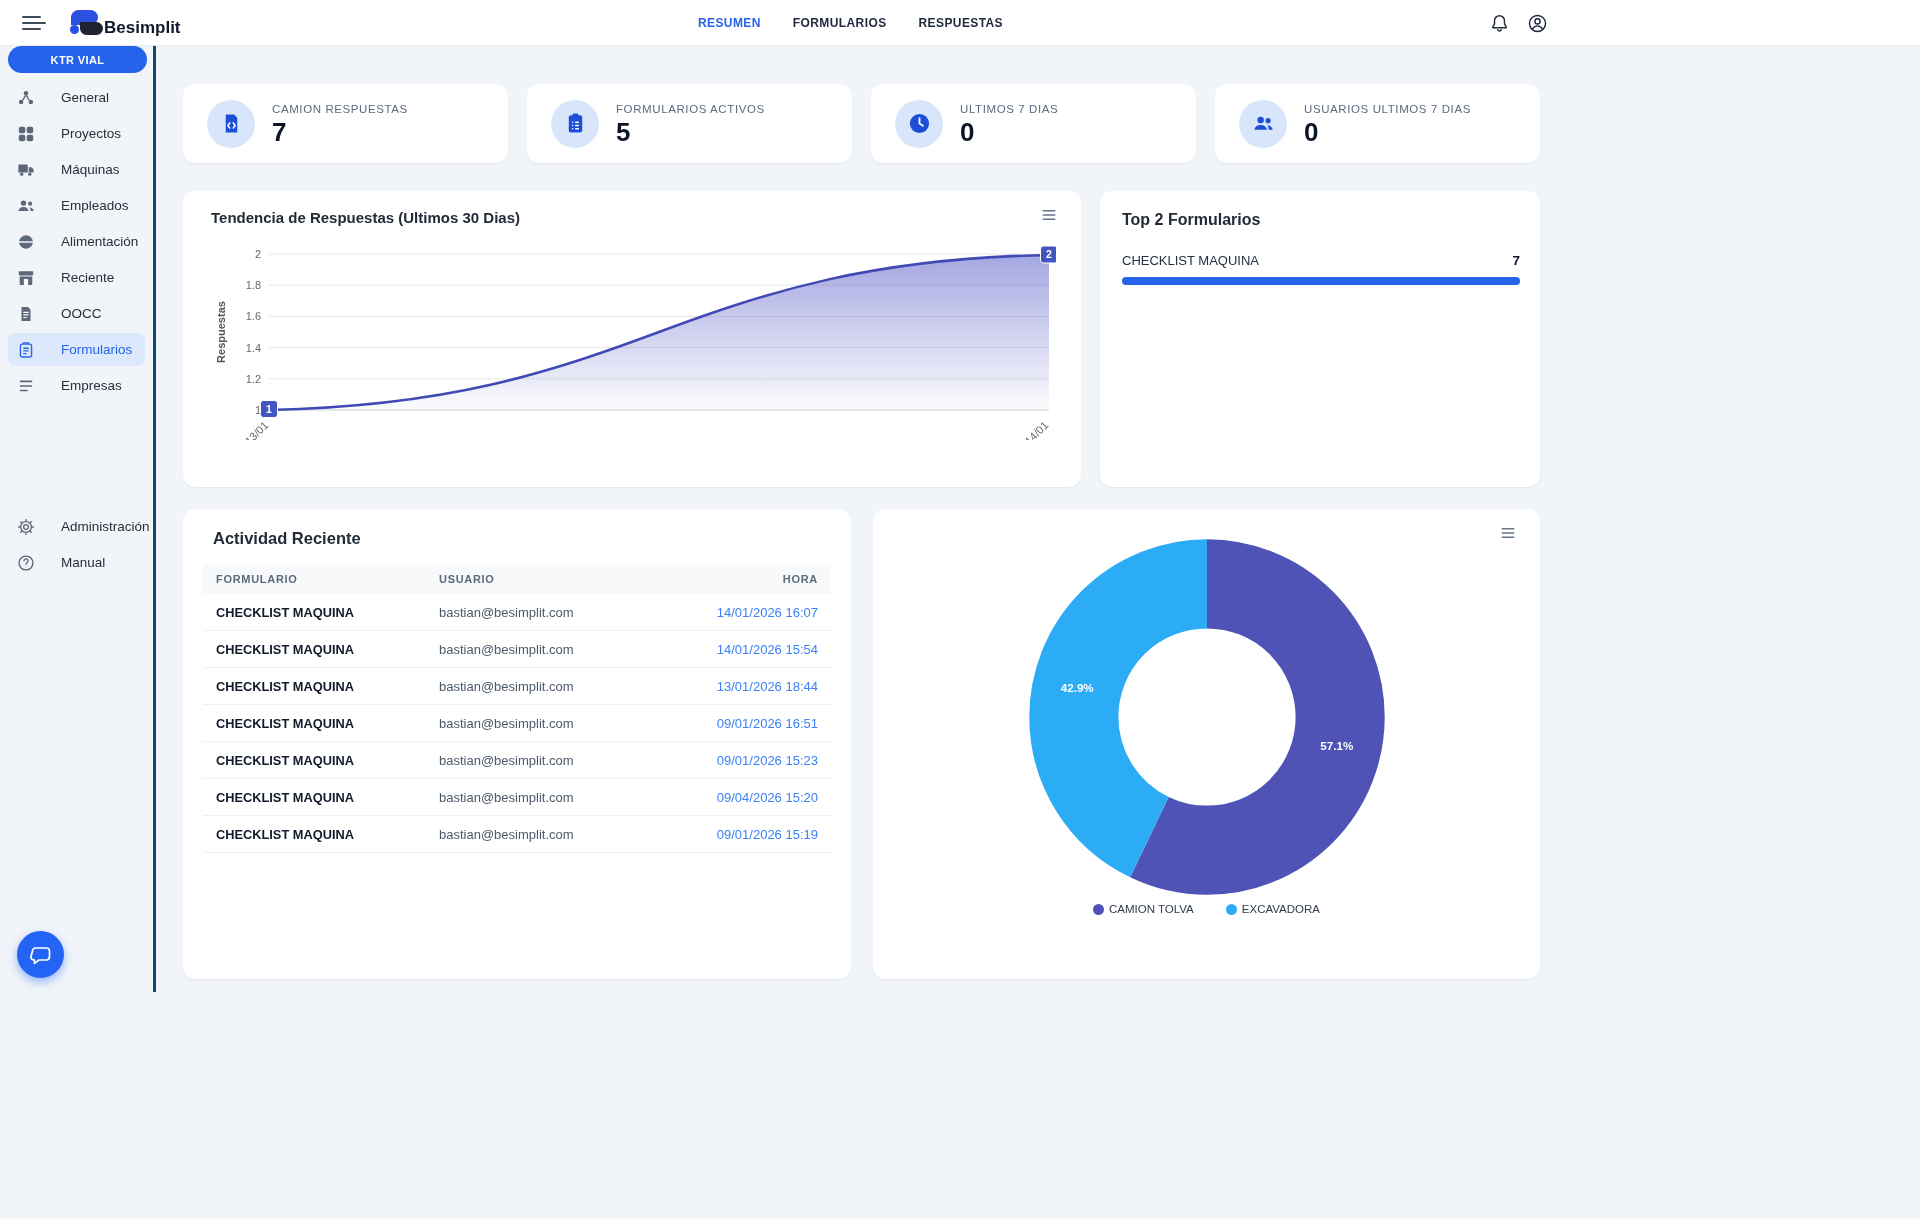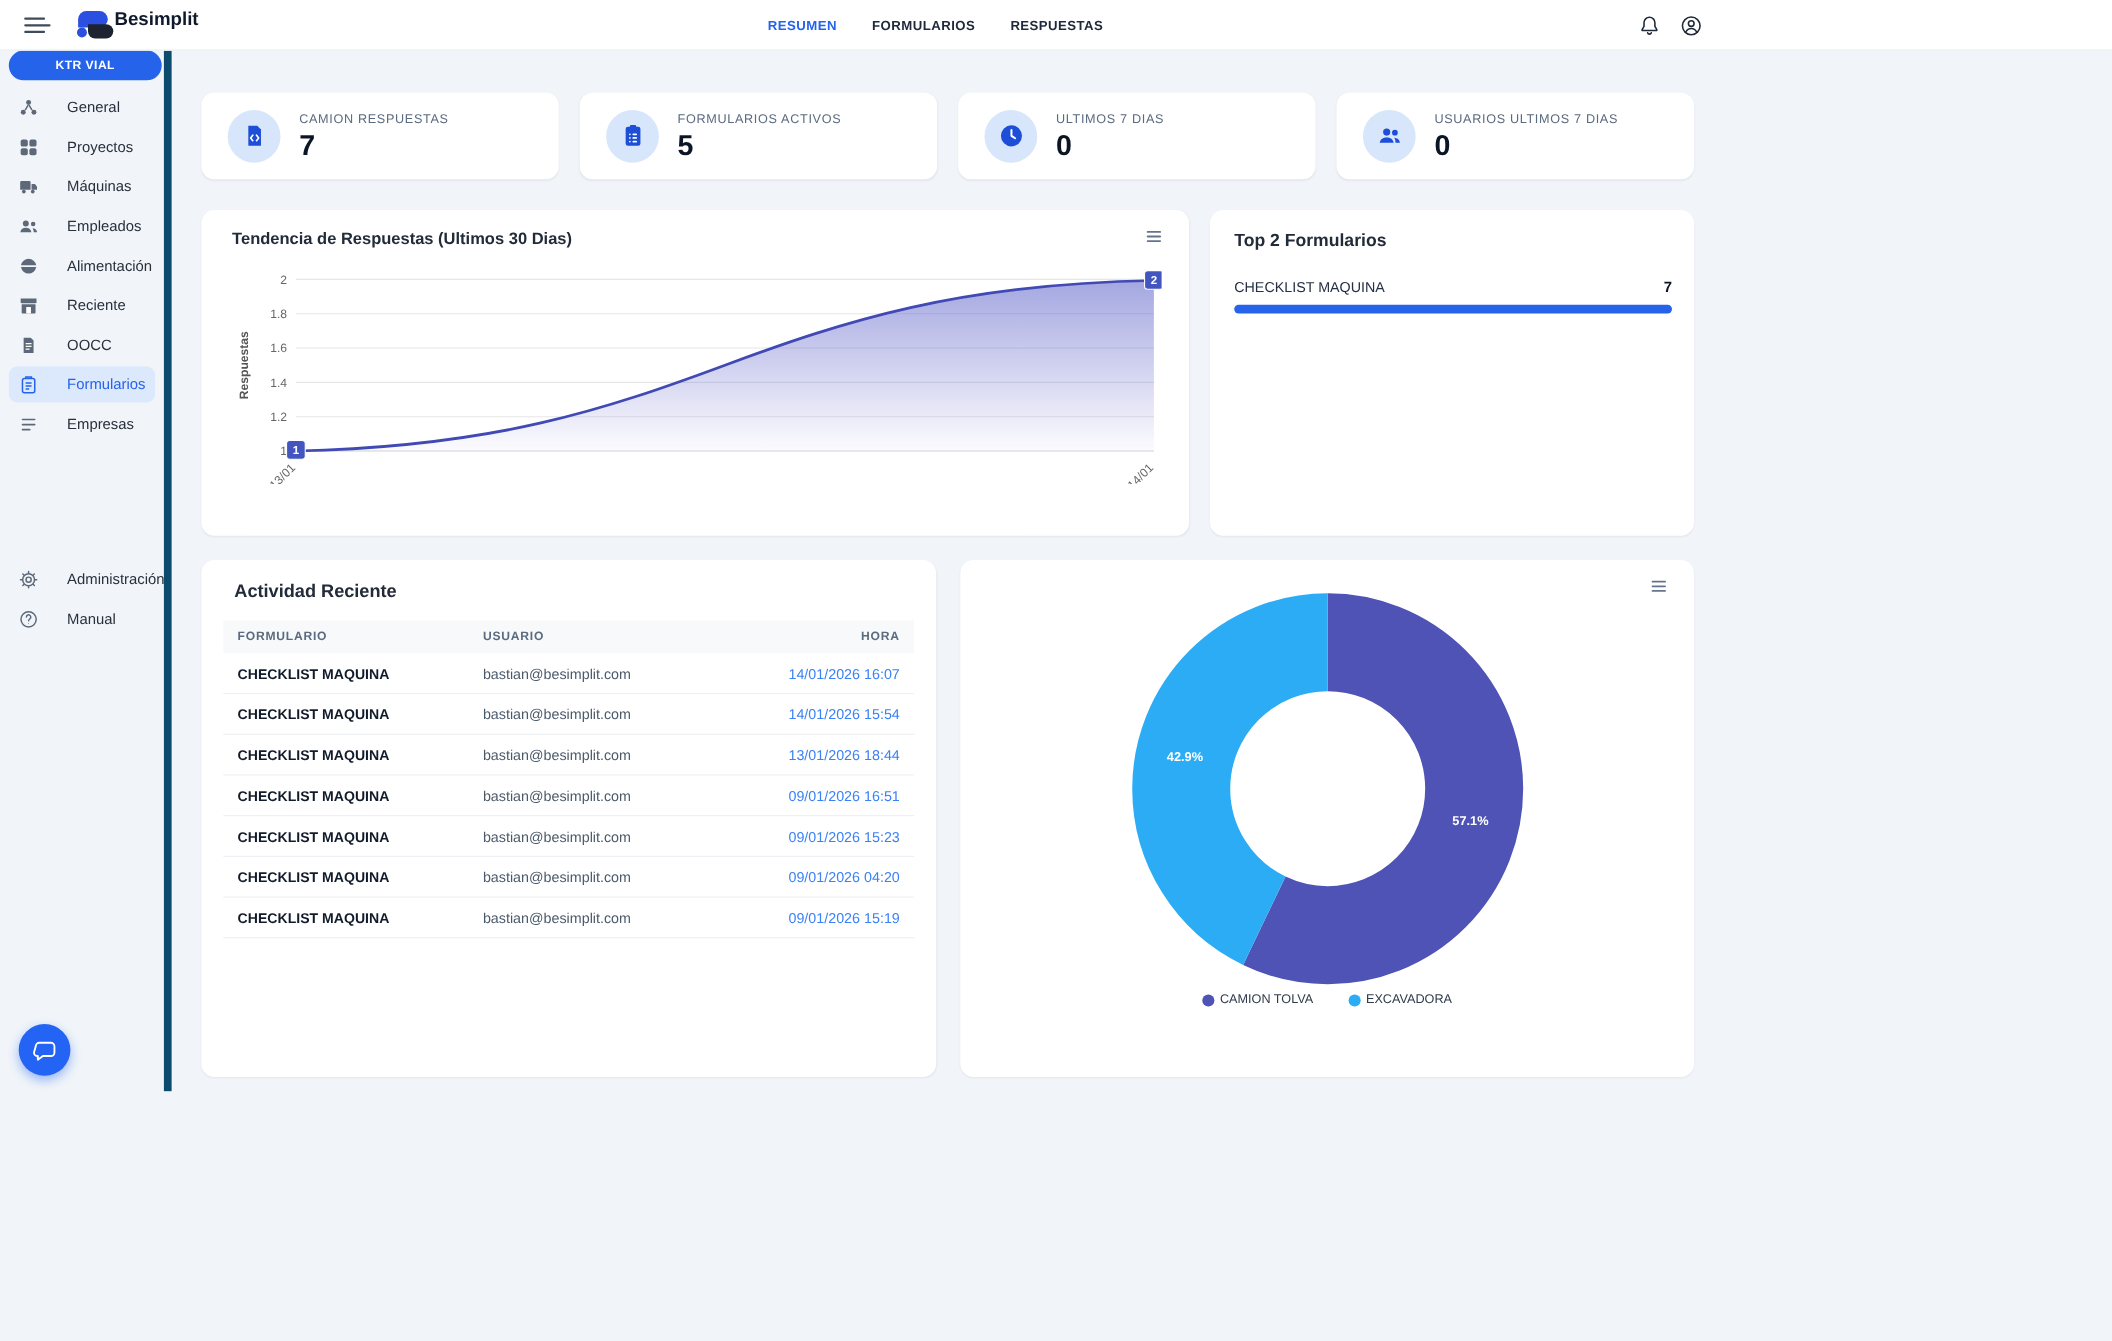--- a/index.html
+++ b/index.html
@@ -5,35 +5,35 @@
 :root{--accent:#2563eb}
 *{box-sizing:border-box;margin:0;padding:0}
 body{width:1920px;height:1219px;background:#f1f5f9;font-family:"Liberation Sans",sans-serif;color:#0f172a;overflow:hidden;position:relative}
 svg{display:block}
 
 
 .topbar{height:46px;background:#fff;border-bottom:1px solid #e8ecf1;display:flex;align-items:center;padding:0 16px;position:relative;z-index:5}
 .hamburger{display:flex;flex-direction:column;gap:4px;cursor:pointer;margin:0 22px 0 6px}
 .hamburger span{height:2px;background:#3f4a5a;border-radius:2px}
 .hamburger .h1{width:19px}.hamburger .h2{width:24px}.hamburger .h3{width:19px}
-.logo{display:flex;align-items:flex-start}
+.logo{display:flex;align-items:flex-end}
 .logo-mark{position:relative;width:36px;height:30px}
 .logo-top{position:absolute;left:3px;top:2px;width:27px;height:15px;background:#2b4fe0;border-radius:8px 8px 8px 0}
 .logo-bot{position:absolute;left:12px;top:14px;width:23px;height:13px;background:#1d2330;border-radius:0 7px 7px 7px}
 .logo-dot{position:absolute;left:2px;top:17px;width:9px;height:9px;background:#2b4fe0;border-radius:50%}
 .brand{font-size:17px;font-weight:bold;color:#10182b}
 .top-nav{position:absolute;left:698px;top:0;height:46px;display:flex;align-items:center;gap:32px}
 .nav-link{font-size:12px;font-weight:bold;letter-spacing:.4px;color:#1e293b;cursor:pointer}
 .nav-link.active{color:var(--accent)}
 .topbar-icons{position:absolute;right:372px;top:0;height:46px;display:flex;align-items:center;gap:17px;color:#1e2a3a}
 .tb-icon{width:21px;height:21px;cursor:pointer;display:flex}
 .tb-icon svg{width:100%;height:100%}
 
 
-.sidebar{position:absolute;left:0;top:46px;width:156px;height:946px;border-right:7px solid #0c4a6e;}
+.sidebar{position:absolute;left:0;top:46px;width:156px;height:946px;border-right:3px solid #0c4a6e;}
 .project-btn{display:block;margin:0 8px;width:139px;height:27px;background:var(--accent);color:#fff;font-size:11px;font-weight:bold;letter-spacing:.4px;border:none;border-radius:14px;cursor:pointer;font-family:inherit}
 .side-list{margin-top:8px}
 .side-item{display:flex;align-items:center;gap:26px;height:33px;margin:3px 8px;padding:0 9px;border-radius:8px;font-size:13.5px;color:#28303c;cursor:pointer}
 .s-icon{width:18px;height:18px;color:#5d6878;flex:none;display:flex}
 .s-icon svg{width:100%;height:100%}
 .side-item.active{background:#dce8fc;color:var(--accent)}
 .side-item.active .s-icon{color:var(--accent)}
 .chev{margin-left:auto;width:14px;height:14px;color:#475569;display:flex}
 .chev svg{width:100%;height:100%}
 .side-bottom{margin-top:108px}
@@ -446,21 +446,21 @@
 
             <div class="tr">
               <div class="td td-form">CHECKLIST MAQUINA</div>
               <div class="td td-user">bastian@besimplit.com</div>
               <div class="td td-time">09/01/2026 15:23</div>
             </div>
 
             <div class="tr">
               <div class="td td-form">CHECKLIST MAQUINA</div>
               <div class="td td-user">bastian@besimplit.com</div>
-              <div class="td td-time">09/01/2026 04:20</div>
+              <div class="td td-time">09/04/2026 15:20</div>
             </div>
 
             <div class="tr">
               <div class="td td-form">CHECKLIST MAQUINA</div>
               <div class="td td-user">bastian@besimplit.com</div>
               <div class="td td-time">09/01/2026 15:19</div>
             </div>
           </div>
       </div>
     </section>

